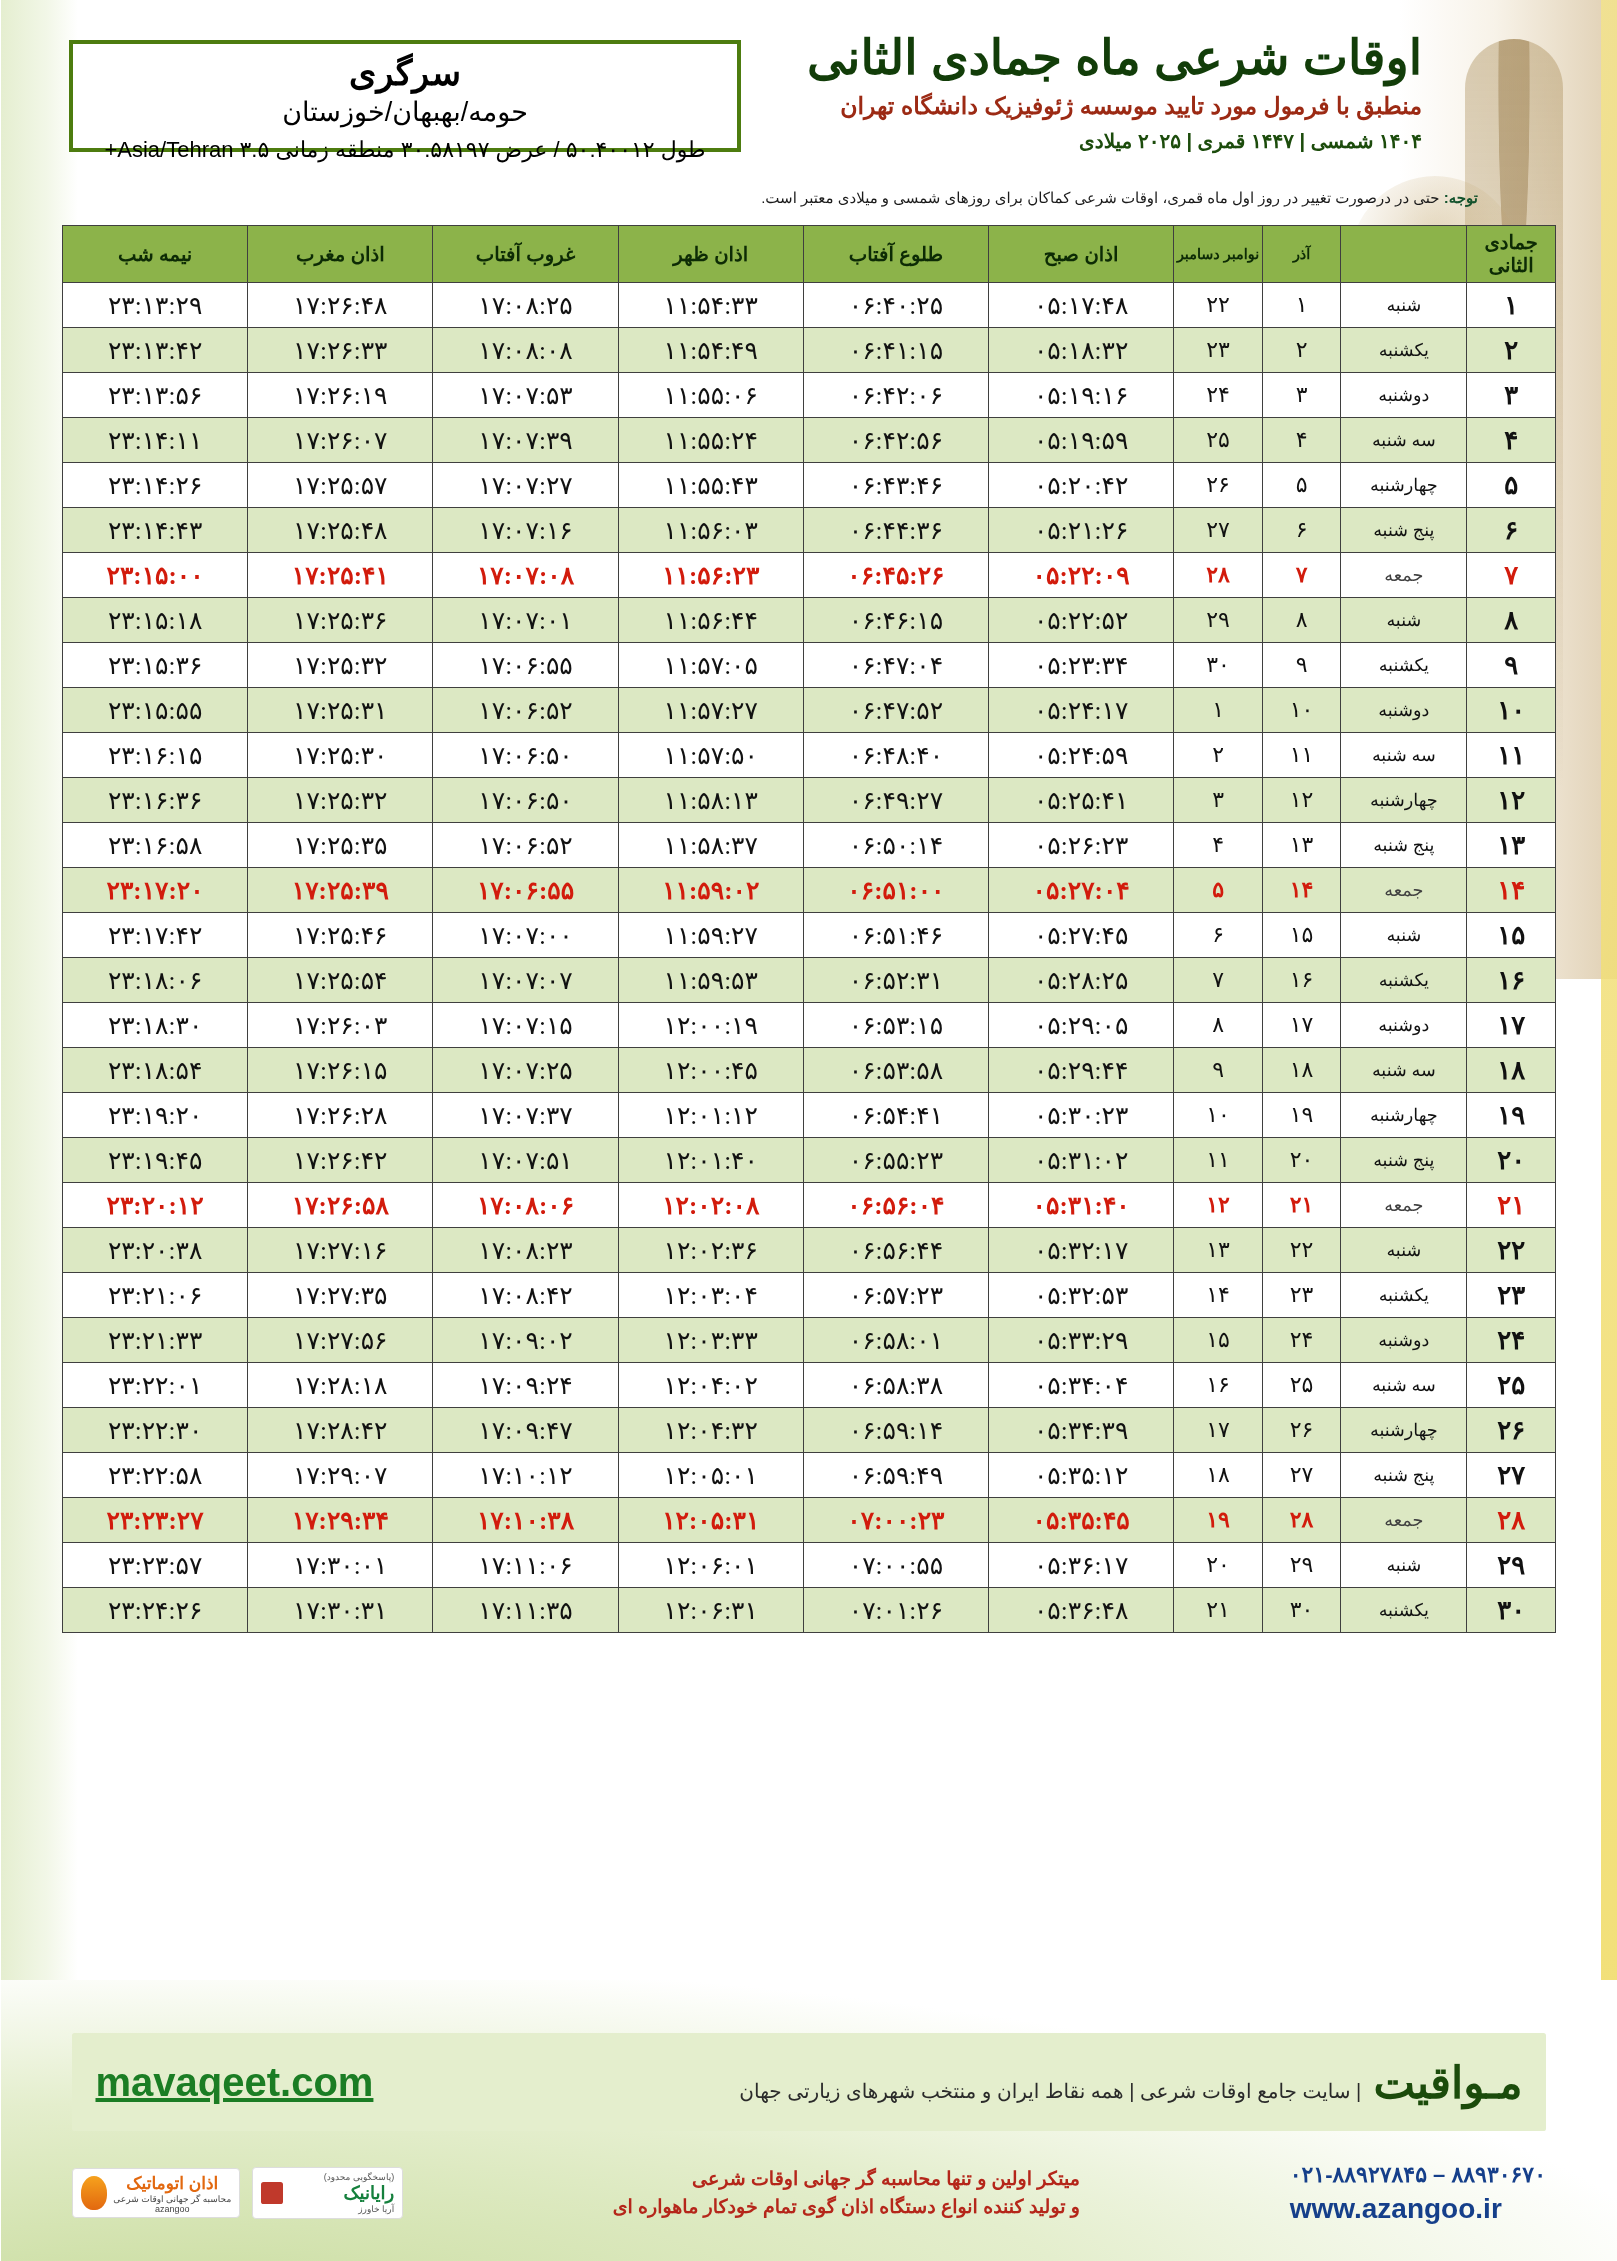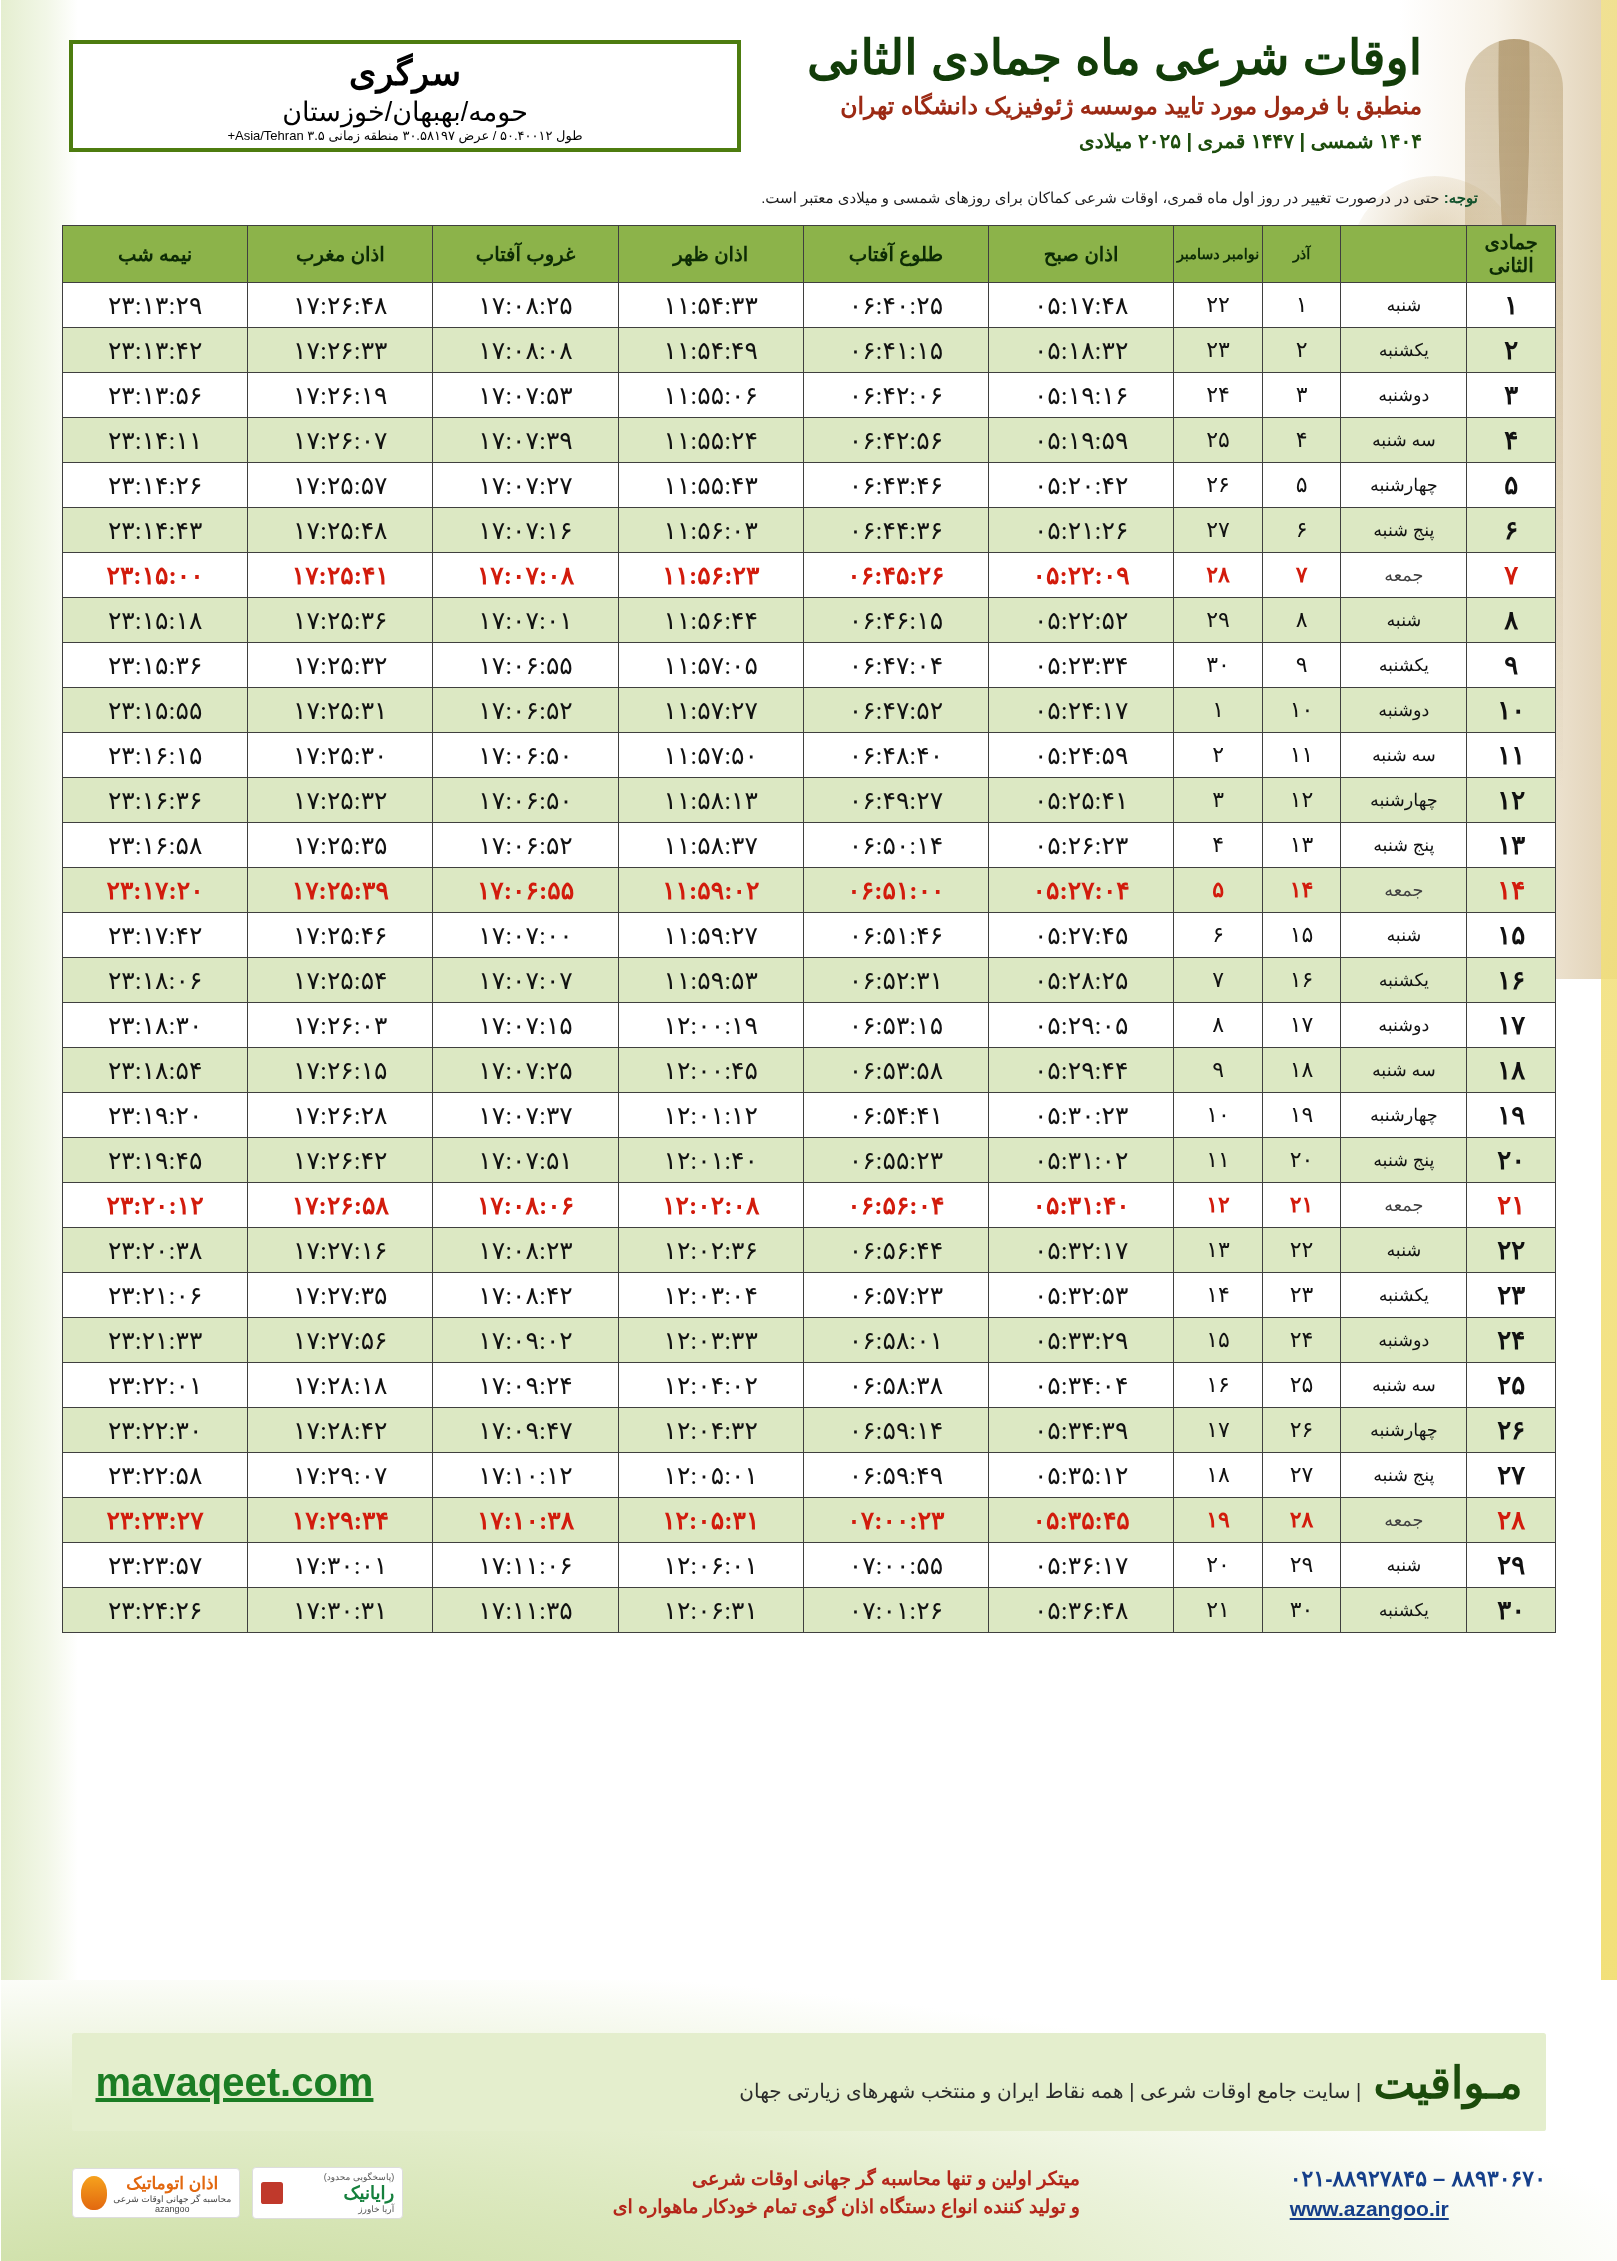--- a/index.html
+++ b/index.html
@@ -59,21 +59,21 @@
     font-size:20px; color:#1c4c0c; font-weight:bold;
   }
   
   .city-box{
     position:absolute; left:69px; top:40px; width:672px; height:112px;
     border:4px solid #4d7c0f; background:rgba(255,255,255,.78);
     text-align:center; padding-top:10.4px;
   }
   .city-name{ font-size:35px; font-weight:bold; color:#000; line-height:1.1;}
   .city-sub{ font-size:27px; color:#000; margin-top:3px;}
-  .city-geo{ font-size:13px; color:#000; direction:rtl;}
+  .city-geo{ font-size:22px; color:#000; margin-top:9px; direction:rtl;}
   .note{
     position:absolute; left:69px; top:189px; width:1409px;
     font-size:15px; color:#1b1b1b; text-align:right; direction:rtl;
   }
   .note b{ color:#14532d; }
 
   
   .table-wrap{ position:absolute; left:62px; top:225px; width:1494px; }
   table{ border-collapse:collapse; width:1494px; table-layout:fixed; direction:rtl;}
   th,td{ border:1.3px solid #3f3f3f; text-align:center; }
@@ -130,21 +130,21 @@
     background:#fff;border:0.7px solid #ddd;padding:3.9px 7.8px;border-radius:3.9px;
   }
   .logo-rayanik .sq{
     width:22px;height:22px;background:#c0392b;border-radius:2.6px;
   }
   .logo-rayanik .b{ font-size:18px;font-weight:bold;color:#15803d;}
   .logo-rayanik .s{ font-size:9px;color:#555;margin-left:36px;}
   .slogan{ text-align:right; font-size:19px; color:#b5261a; line-height:1.5; font-weight:bold;}
   .contact{ text-align:left; direction:ltr; color:#153f8a; font-weight:bold;}
   .contact .phone{ font-size:22px;}
-  .contact .site{ font-size:21px; margin-top:5px;text-decoration:underline;}
+  .contact .site{ font-size:28px; margin-top:5px;}
 </style>
 </head>
 <body>
 
 <div class="bg-green-left"></div>
 <div class="bg-art-right"></div>
 <div class="bg-minaret"></div>
 <div class="bg-dome"></div>
 <div class="bg-yellow-strip"></div>
 <div class="bg-green-bottom"></div>

